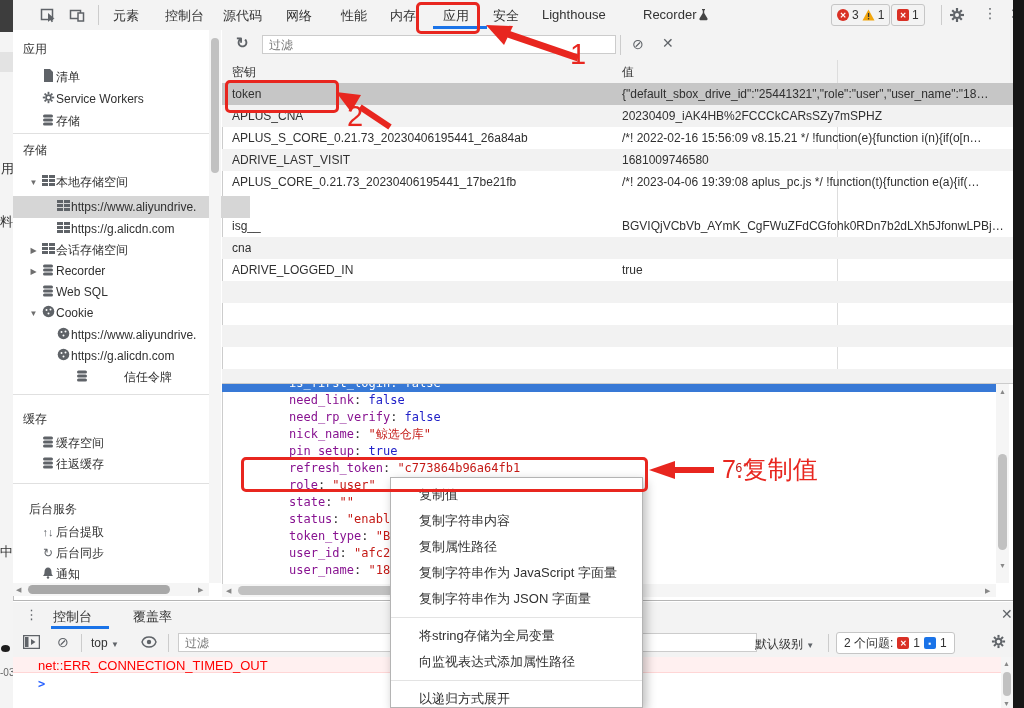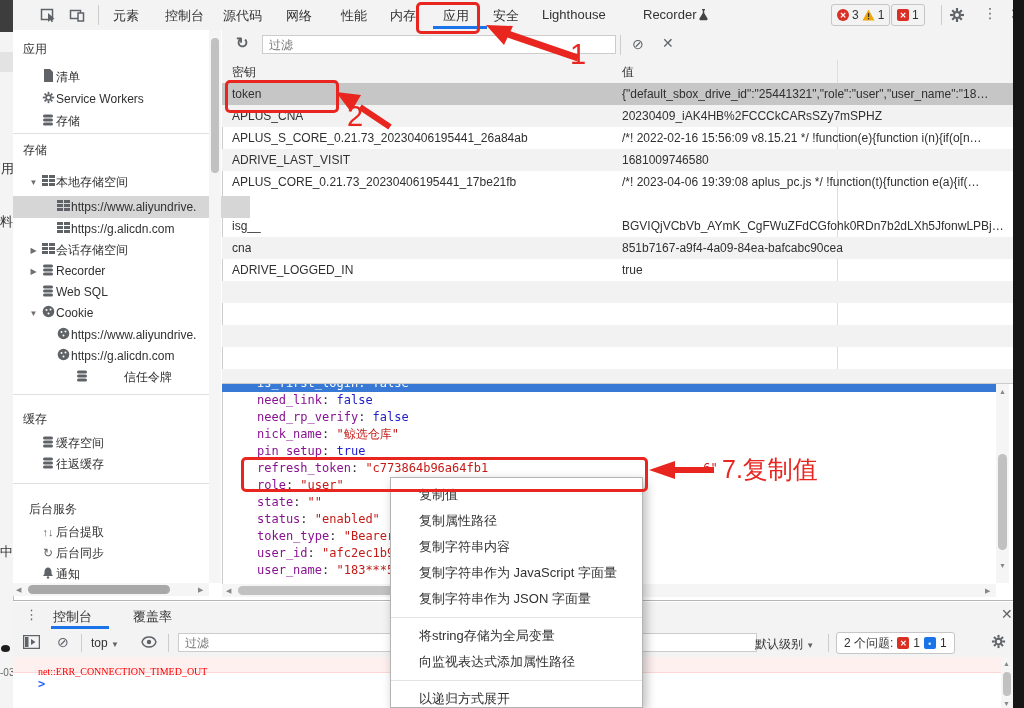--- a/index.html
+++ b/index.html
@@ -38,21 +38,21 @@
   .trow{position:absolute;left:0;width:791px;height:22px;}
   .trow.alt{background:#f2f2f2;}
   .trow.selrow{background:#c6c6c6;}
   .tkey{position:absolute;left:10px;top:4px;max-width:380px;white-space:nowrap;overflow:hidden;}
   .tval{position:absolute;left:400px;top:4px;right:6px;white-space:nowrap;overflow:hidden;}
   .coldiv{left:837px;top:60px;width:1px;height:323px;background:#ddd;}
   
   .preview{left:222px;top:384px;width:774px;height:199px;overflow:hidden;
            font-family:"DejaVu Sans Mono","Liberation Mono",monospace;font-size:12px;position:absolute;}
   .pline{height:17px;line-height:17px;padding-left:35px;white-space:nowrap;}
-  .pk{color:#881391;}
+  .pk{color:#881391;margin-left:32px;}
   .pb{color:#2222c8;}
   .ps{color:#c41a16;}
   .psel{background:#3879d6;}
   .psel .pk,.psel .pb,.psel .ps,.psel{color:#fff;}
   .redact{display:inline-block;width:215px;height:10px;background:#fff;vertical-align:middle;}
   
   .sbtrack{background:#f5f5f5;}
   .sbthumb{background:#c1c1c1;border-radius:5px;}
   .sbarr{position:absolute;font-size:7px;color:#888;}
   
@@ -389,21 +389,20 @@
     <div class="trow" style="top:88px;">
       <span class="tkey">APLUS_CORE_0.21.73_20230406195441_17be21fb</span>
       <span class="tval">/*! 2023-04-06 19:39:08 aplus_pc.js */ !function(t){function e(a){if(…</span>
     </div>
     <div class="trow" style="top:132px;">
       <span class="tkey">isg__</span>
       <span class="tval">BGVIQjVCbVb_AYmK_CgFWuZFdCGfohk0RDn7b2dLXh5JfonwLPBj…</span>
     </div>
     <div class="trow alt" style="top:154px;">
       <span class="tkey">cna</span>
-      <span class="tval">851b7167-a9f4-4a09-84ea-bafcabc90cea</span>
     </div>
     <div class="trow" style="top:176px;">
       <span class="tkey">ADRIVE_LOGGED_IN</span>
       <span class="tval">true</span>
     </div>
     <div class="trow alt" style="top:198px;"></div>
     <div class="trow" style="top:220px;"></div>
     <div class="trow alt" style="top:242px;"></div>
     <div class="trow" style="top:264px;"></div>
     <div class="trow alt" style="top:286px;height:14px;"></div>
@@ -484,34 +483,34 @@
               <line x1="12" y1="8" x2="15" y2="8"></line>
               <line x1="3.2" y1="3.2" x2="5.2" y2="5.2"></line>
               <line x1="10.8" y1="10.8" x2="12.8" y2="12.8"></line>
               <line x1="12.8" y1="3.2" x2="10.8" y2="5.2"></line>
               <line x1="3.2" y1="12.8" x2="5.2" y2="10.8"></line>
             </g>
           </svg>
       </span>
     </div>
     <div class="errrow">
-      <span class="abs" style="left:25px;top:9px;color:#f00;font-family:Liberation Serif, serif;font-size:10px;">net::ERR_CONNECTION_TIMED_OUT</span>
+      <span class="abs" style="left:25px;top:1px;color:#f00;font-family:Liberation Sans, sans-serif;font-size:13px;">net::ERR_CONNECTION_TIMED_OUT</span>
     </div>
     <div class="abs" style="left:25px;top:76px;color:#2962ff;font-weight:bold;font-family:'DejaVu Sans Mono',monospace;font-size:12px;">&gt;</div>
     <div class="abs sbtrack" style="left:988px;top:56px;width:12px;height:52px;">
       <span class="sbarr" style="left:2px;top:3px;position:absolute;">▲</span>
       <div class="sbthumb abs" style="left:2px;top:15px;width:8px;height:24px;"></div>
       <span class="sbarr" style="left:2px;top:43px;position:absolute;">▼</span>
     </div>
   </div>
 
   <div class="abs menu">
     <div class="mi">复制值</div>
+    <div class="mi">复制字符串内容</div>
     <div class="mi">复制属性路径</div>
-    <div class="mi">复制字符串内容</div>
     <div class="mi">复制字符串作为 JavaScript 字面量</div>
     <div class="mi">复制字符串作为 JSON 字面量</div>
     <div class="msep"></div>
     <div class="mi">将string存储为全局变量</div>
     <div class="mi">向监视表达式添加属性路径</div>
     <div class="msep"></div>
     <div class="mi">以递归方式展开</div>
   </div>
 
   <div class="rbox" style="left:416px;top:2px;width:58px;height:26px;"></div>

